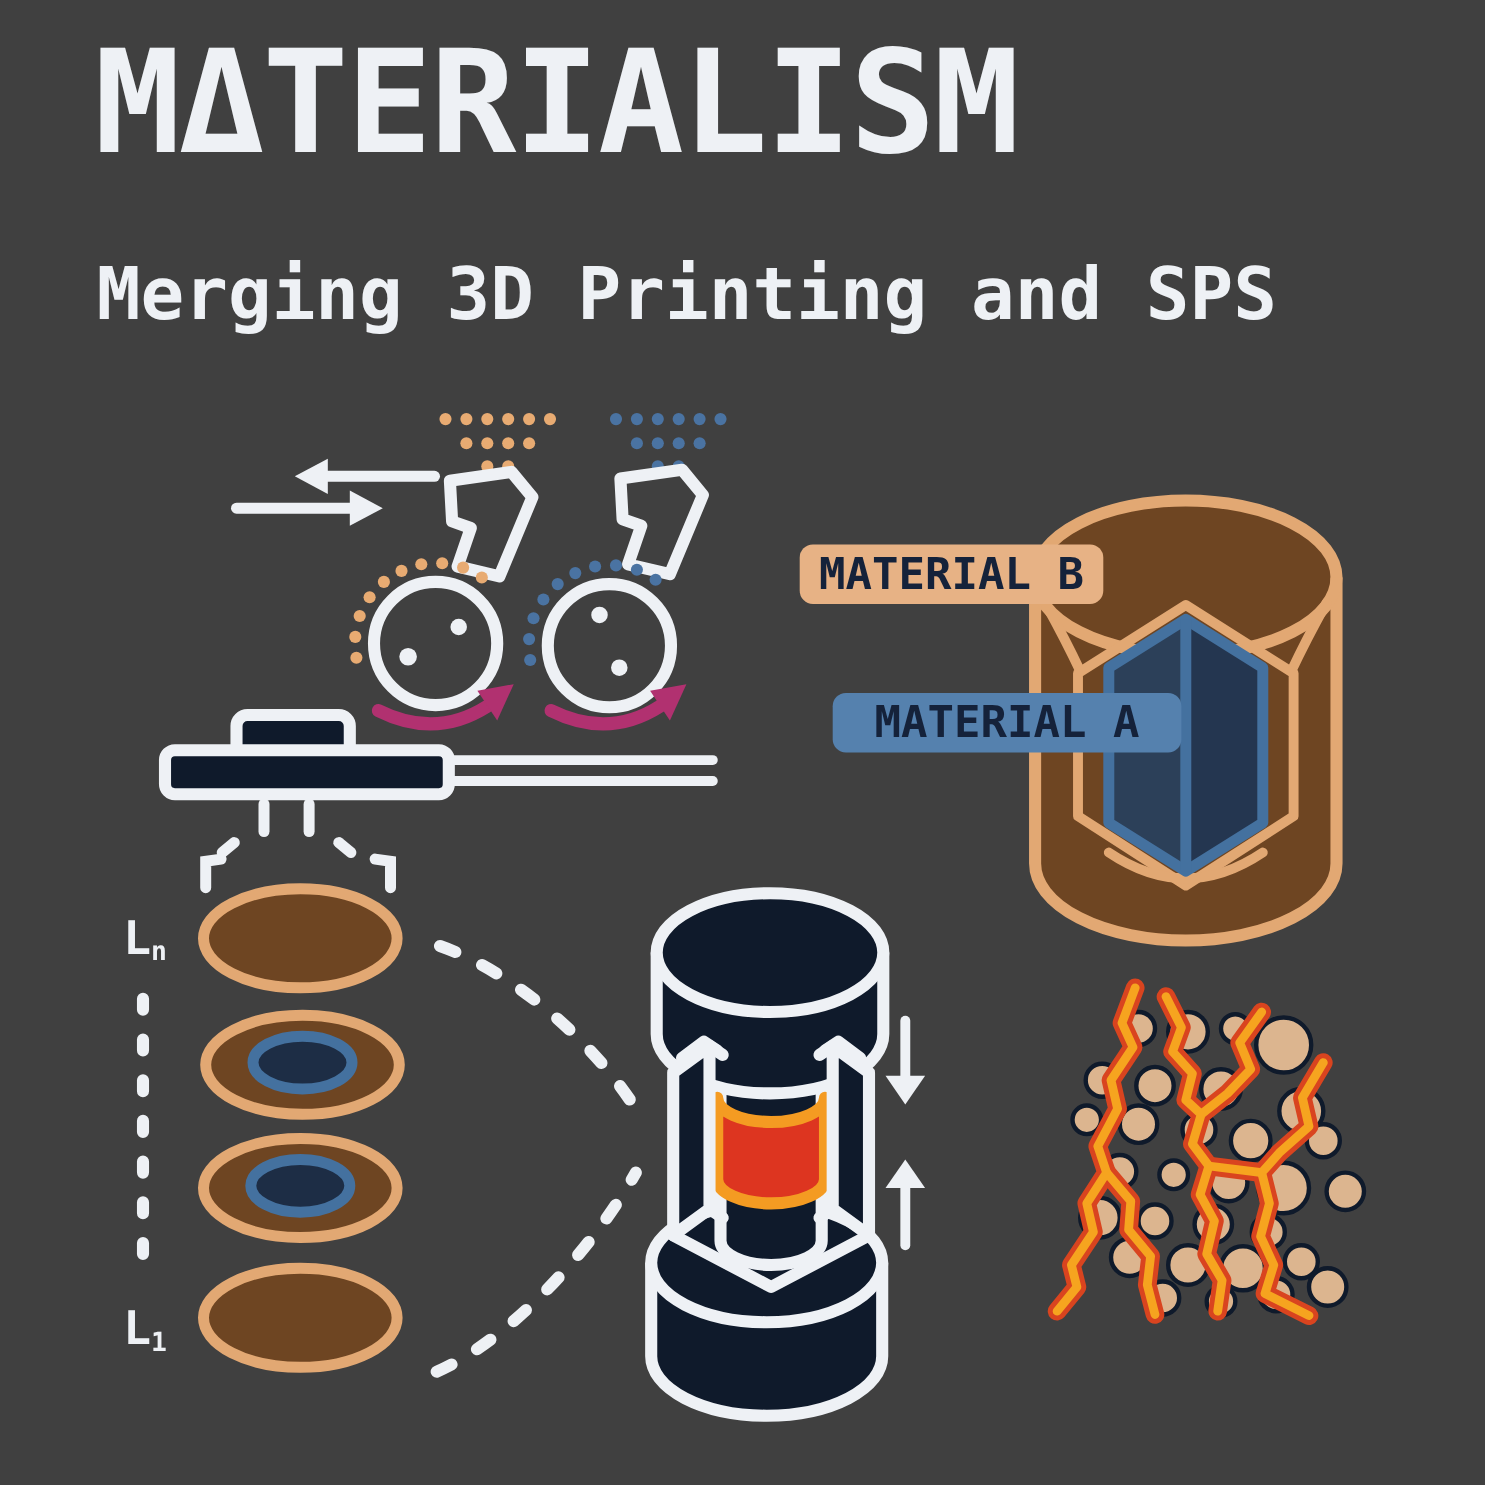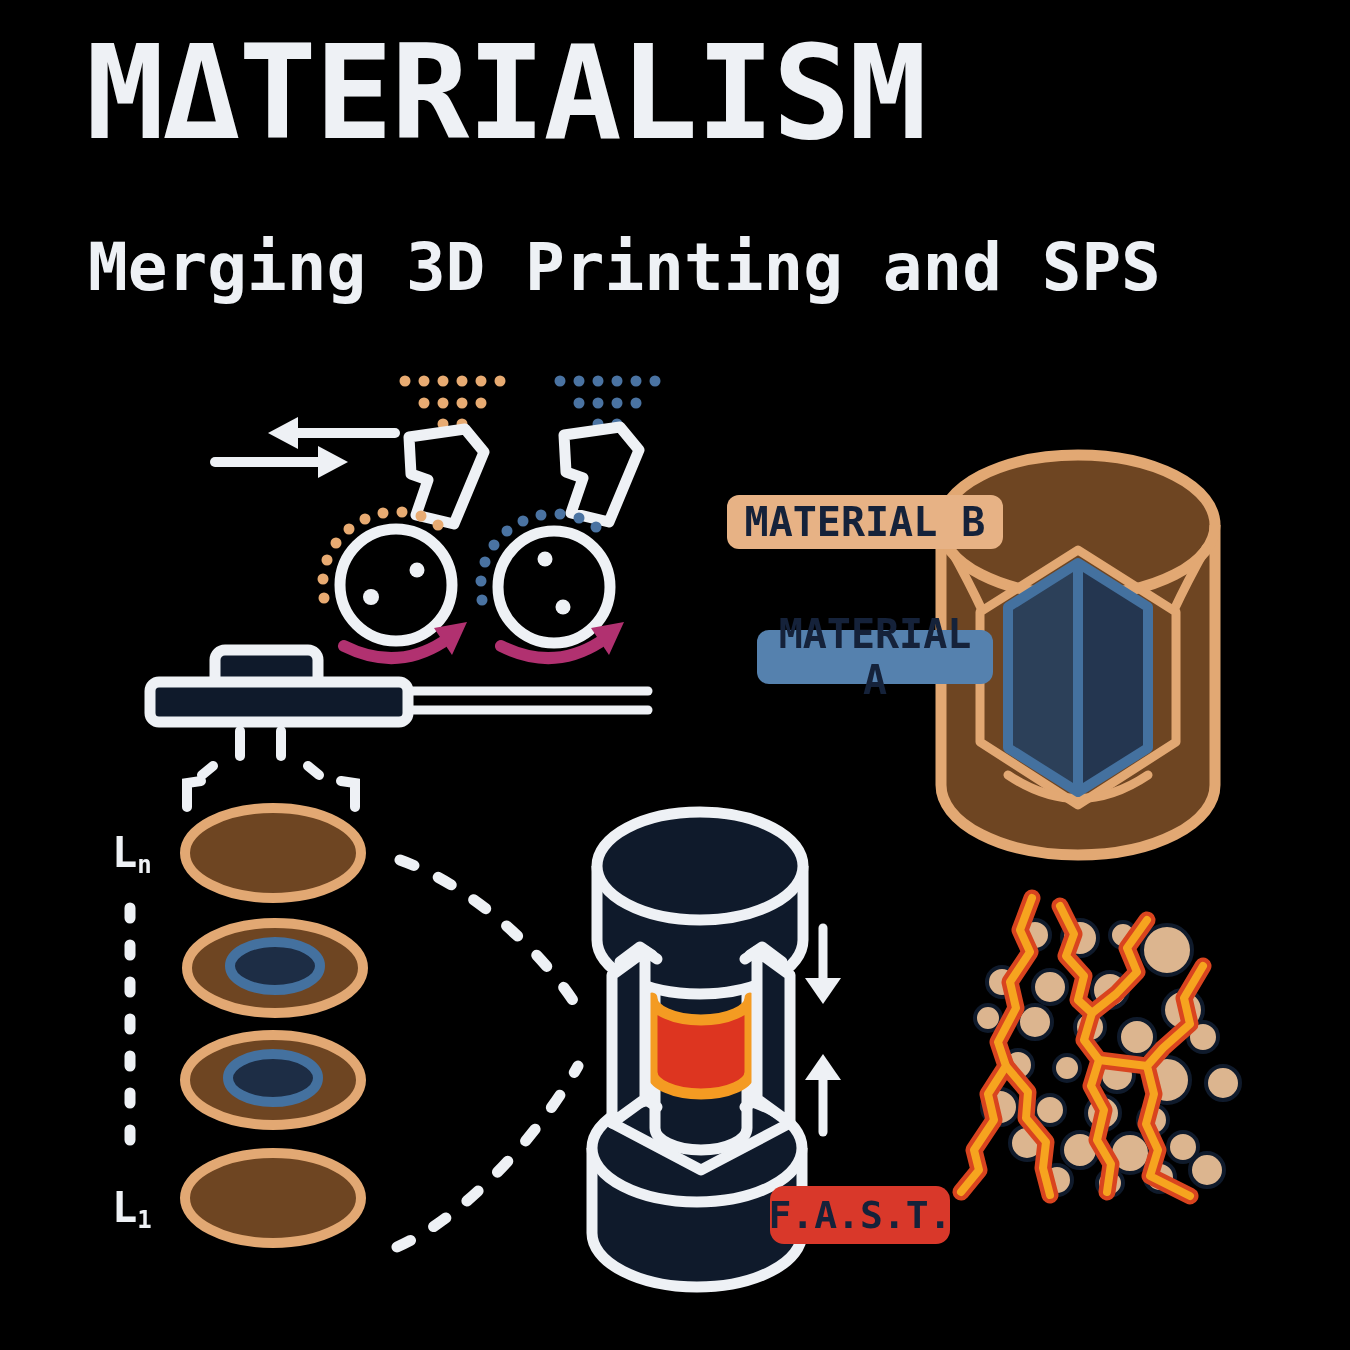--- a/index.html
+++ b/index.html
@@ -1,35 +1,35 @@
 <!DOCTYPE html>
 <html><head>
 <meta charset="utf-8">
 <style>
   html,body{margin:0;padding:0;background:#0f1a2b;}
   .poster{
     position:relative;width:1350px;height:1350px;overflow:hidden;
-    background:#000000;font-family:"DejaVu Sans Mono","Liberation Mono",monospace;
+    background:#404040;font-family:"DejaVu Sans Mono","Liberation Mono",monospace;
   }
   .abs{position:absolute;}
   svg{position:absolute;overflow:visible;}
   
   .title{left:86px;top:28px;font-size:130px;font-weight:bold;color:#eef1f5;
          line-height:1;letter-spacing:-2px;white-space:nowrap;}
   .podcast{left:966px;top:78px;font-size:70px;font-weight:bold;color:#f0891e;
          line-height:1;white-space:nowrap;}
   .episode{left:88px;top:136px;font-size:66px;font-weight:bold;color:#f0891e;
          line-height:1;white-space:nowrap;}
   .subtitle{left:88px;top:235px;font-size:66px;font-weight:bold;color:#eef1f5;
          line-height:1;white-space:nowrap;}
   
   .chip{display:flex;align-items:center;justify-content:center;
         font-weight:bold;font-size:40px;color:#15223a;border-radius:12px;}
   .chip-b{left:727px;top:495px;width:276px;height:54px;background:#e7b285;}
-  .chip-a{left:757px;top:630px;width:236px;height:54px;background:#5581ae;text-align:center;}
+  .chip-a{left:757px;top:630px;width:317px;height:54px;background:#5581ae;text-align:center;}
   .chip-fast{left:770px;top:1186px;width:180px;height:58px;background:#d9382a;
         font-size:38px;border-radius:14px;}
   
   .layerlab{color:#eef1f5;font-weight:bold;font-size:42px;line-height:1;}
   .layerlab sub{font-size:24px;vertical-align:-6px;}
   .lab-n{left:112px;top:832px;}
   .lab-1{left:112px;top:1172px;margin-top:15px;}
 </style>
 </head>
 <body>
@@ -220,21 +220,20 @@
 
     <g>
       <path d="M 823 928 V 982" stroke="#eef1f5" stroke-width="9" stroke-linecap="round" fill="none"></path>
       <path d="M 823 1004 L 805 978 L 841 978 Z" fill="#eef1f5"></path>
     </g>
     <g>
       <path d="M 823 1132 V 1078" stroke="#eef1f5" stroke-width="9" stroke-linecap="round" fill="none"></path>
       <path d="M 823 1054 L 805 1080 L 841 1080 Z" fill="#eef1f5"></path>
     </g>
   </svg>
-  <div class="abs chip chip-fast">F.A.S.T.</div>
 
   <svg style="left:940px;top:880px;width:320px;height:340px" viewBox="940 880 320 340">
     <g fill="#dcb58f" stroke="#0f1a2b" stroke-width="4">
       <circle cx="1035" cy="935" r="15"></circle>
         <circle cx="1080" cy="938" r="18"></circle>
         <circle cx="1123" cy="935" r="13"></circle>
         <circle cx="1167" cy="950" r="25"></circle>
       <circle cx="1002" cy="982" r="15"></circle>
         <circle cx="1050" cy="987" r="17"></circle>
         <circle cx="1110" cy="990" r="18"></circle>

